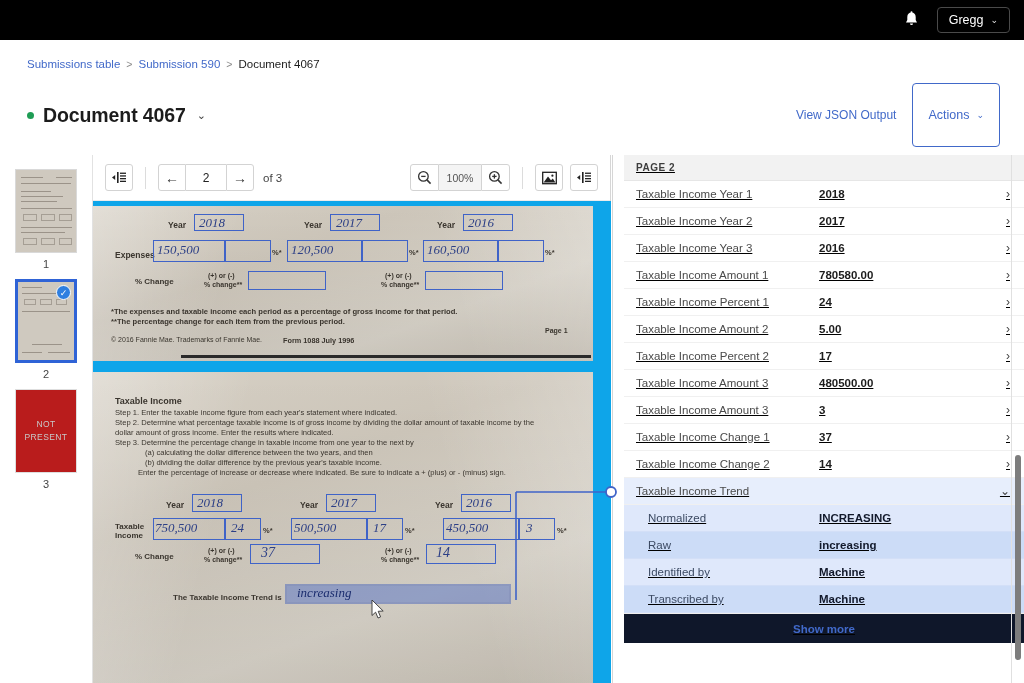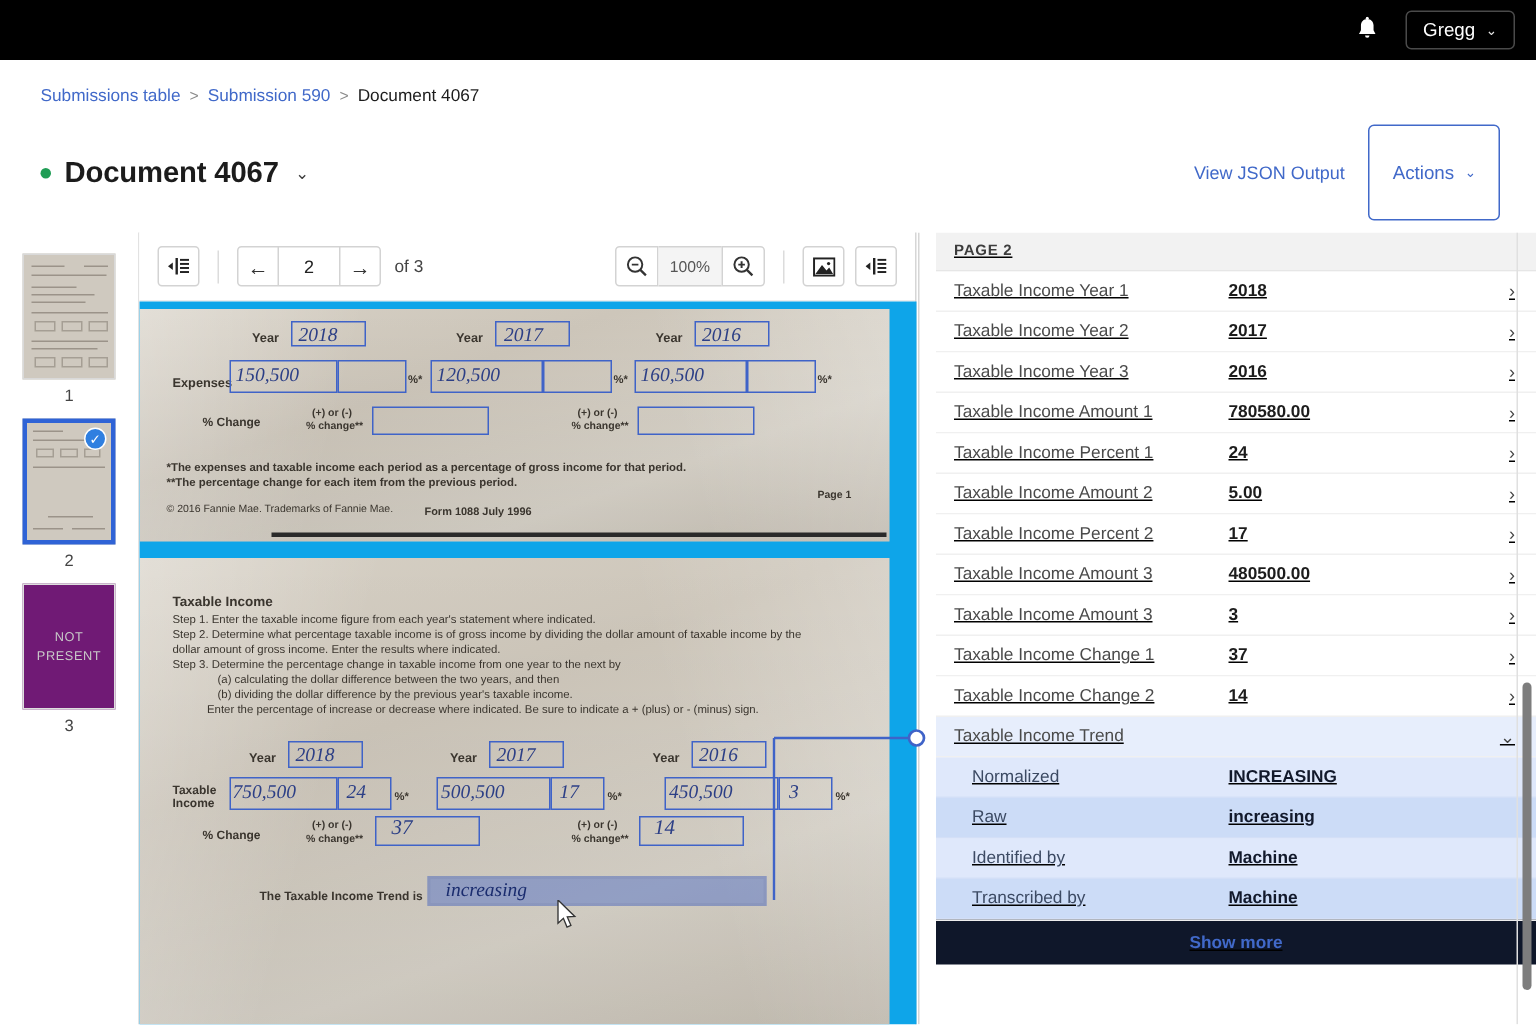--- a/index.html
+++ b/index.html
@@ -68,21 +68,21 @@
     background:#fff; border-right:1px solid #e2e2e2;
     padding-top:14px; display:flex; flex-direction:column; align-items:center; gap:0;
   }
   .thumb-wrap { display:flex; flex-direction:column; align-items:center; margin-bottom:9px; cursor:pointer; }
   .thumb {
     width:62px; height:84px; background:#cfc9bf; position:relative; overflow:hidden;
     border:1px solid #d9d9d9;
   }
   .thumb.sel { border:3px solid #2f63d6; }
   .thumb.empty {
-    background:#701a75; border:1px solid #dedede; display:flex;
+    background:#b91c1c; border:1px solid #dedede; display:flex;
     align-items:center; justify-content:center; text-align:center;
   }
   .thumb.empty span { font-size:8.5px; color:#c8c8c8; letter-spacing:.4px; line-height:1.5; }
   .thumb-badge {
     position:absolute; right:3px; top:3px; width:15px; height:15px; border-radius:50%;
     background:#2f7fe0; color:#fff; font-size:9px; display:flex; align-items:center; justify-content:center;
     border:1.5px solid #fff;
   }
   .thumb-num { font-size:11px; color:#444; margin-top:5px; }
   

